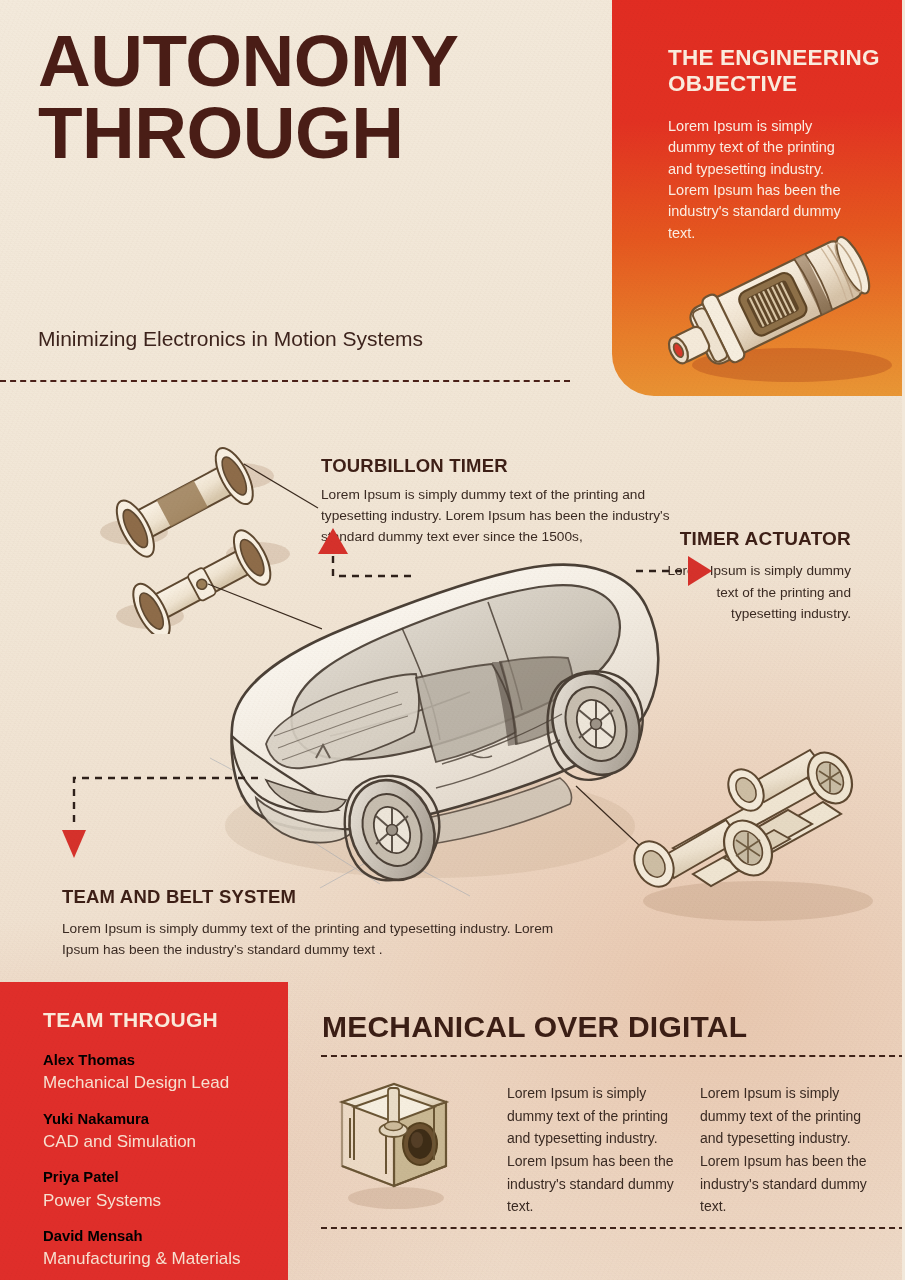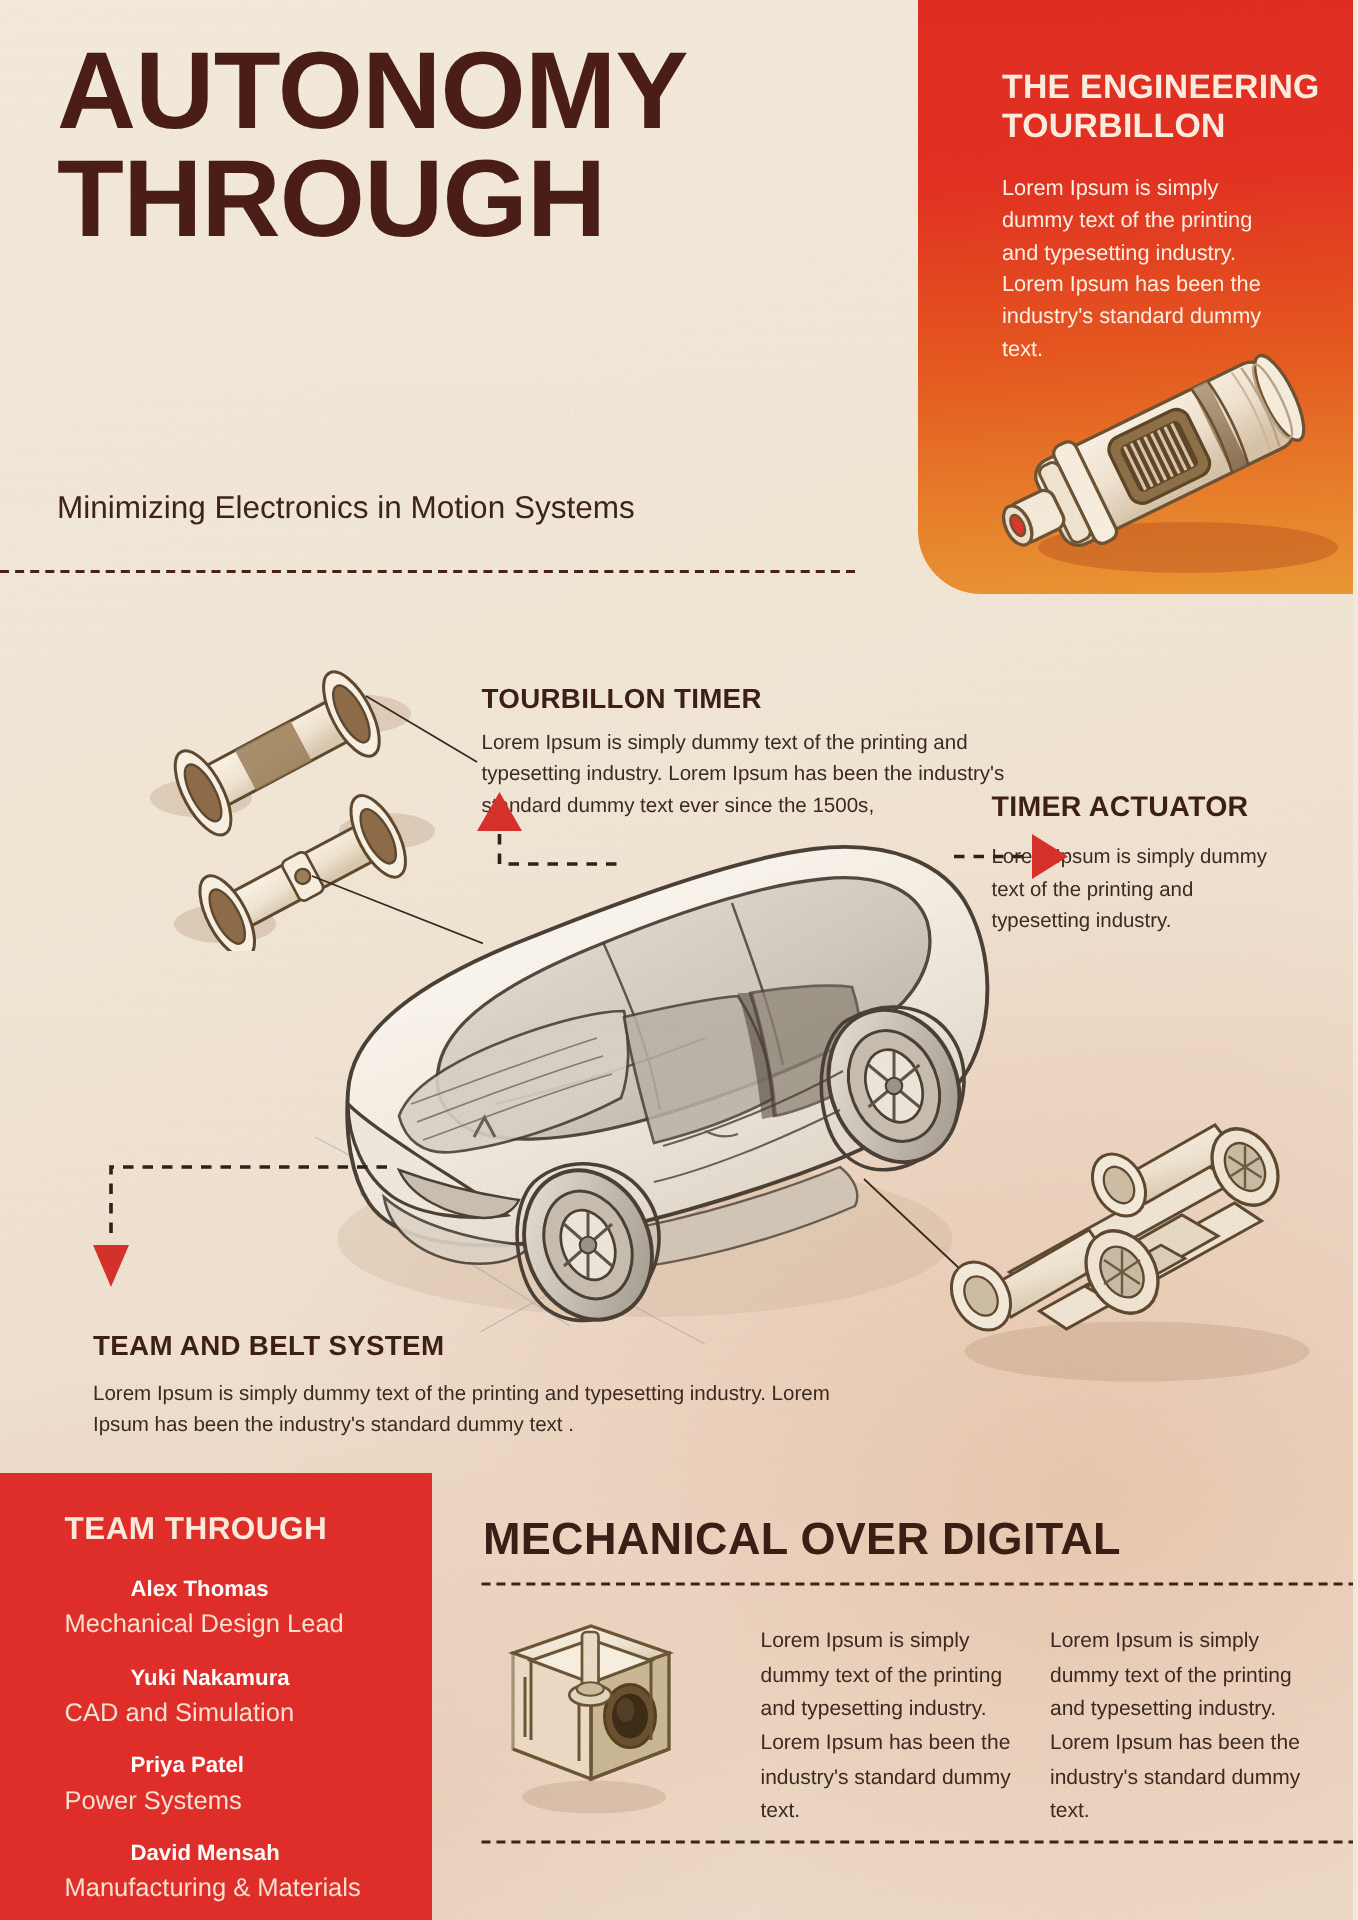--- a/index.html
+++ b/index.html
@@ -61,21 +61,21 @@
   .objective-body {
     position: absolute; left: 56px; top: 116px; width: 195px;
     color: #FCEFE4; font-size: 14.5px; line-height: 1.47;
   }
   .solenoid { position: absolute; left: 40px; top: 215px; width: 255px; height: 175px; }
 
   
   .mid { position: absolute; left: 0; top: 396px; width: 905px; height: 586px; }
 
   .cap-tourbillon { position: absolute; left: 321px; top: 26px; width: 370px; margin-top: 33px; }
-  .cap-actuator   { position: absolute; right: 54px; top: 132px; width: 190px; text-align: left; }
+  .cap-actuator   { position: absolute; right: 54px; top: 132px; width: 190px; text-align: right; }
   .cap-drive      { position: absolute; left: 62px; top: 490px; width: 520px; }
 
   .cap-h {
     font-size: 18.5px; font-weight: 700; color: #3D1F16;
     letter-spacing: .2px; line-height: 1.18;
   }
   .cap-h.big { font-size: 19px; }
   .cap-p { font-size: 13.7px; line-height: 1.53; color: #3A2A22; margin-top: 8px; }
   .cap-actuator .cap-p { font-size: 13.6px; line-height: 1.56; margin-top: 10px; }
   .cap-drive .cap-p { margin-top: 11px; }
@@ -90,21 +90,21 @@
   .team {
     position: absolute; left: 0; top: 982px; width: 288px; height: 298px;
     background: #E02E2A;
   }
   .team-title {
     position: absolute; left: 43px; top: 26px;
     color: #FBEBDC; font-weight: 700; font-size: 21px; letter-spacing: .3px;
   }
   .team-list { position: absolute; left: 43px; top: 68px; width: 230px; }
   .member { margin-bottom: 12.5px; }
-  .member-name { color: #ffffff; font-weight: 700; font-size: 14.8px; line-height: 1.45; margin-left: 44px; }
+  .member-name { color: #000000; font-weight: 700; font-size: 14.8px; line-height: 1.45; }
   .member-role { color: #F8E2D2; font-size: 17px; line-height: 1.45; font-weight: 400; }
 
   .mod { position: absolute; left: 288px; top: 982px; width: 617px; height: 298px; }
   .mod-title {
     position: absolute; left: 34px; top: 28px;
     font-size: 30px; font-weight: 700; color: #3B1E15; letter-spacing: .2px;
   }
   .mod-rule-top {
     position: absolute; left: 33px; top: 73px; width: 584px; height: 0;
     border-top: 2.5px dashed #3E2218;
@@ -124,21 +124,21 @@
 <div class="poster">
 
   <h1 class="hero-title">
     <span class="ln">AUTONOMY</span>
     <span class="ln">THROUGH</span>
   </h1>
   <div class="hero-sub">Minimizing Electronics in Motion Systems</div>
   <div class="header-rule"></div>
 
   <section class="objective">
-    <div class="objective-title">THE ENGINEERING TOURBILLON</div>
+    <div class="objective-title">THE ENGINEERING OBJECTIVE</div>
     <div class="objective-body">Lorem Ipsum is simply dummy text of the printing and typesetting industry. Lorem Ipsum has been the industry's standard dummy text.</div>
 
     <svg class="solenoid" viewBox="0 0 255 175">
       <defs>
         <linearGradient id="bodyG" x1="0" y1="0" x2="0.3" y2="1">
           <stop offset="0%" stop-color="#FBF3E6"></stop>
           <stop offset="55%" stop-color="#EFE3D0"></stop>
           <stop offset="100%" stop-color="#D6C3A8"></stop>
         </linearGradient>
         <linearGradient id="bandG" x1="0" y1="0" x2="0" y2="1">

